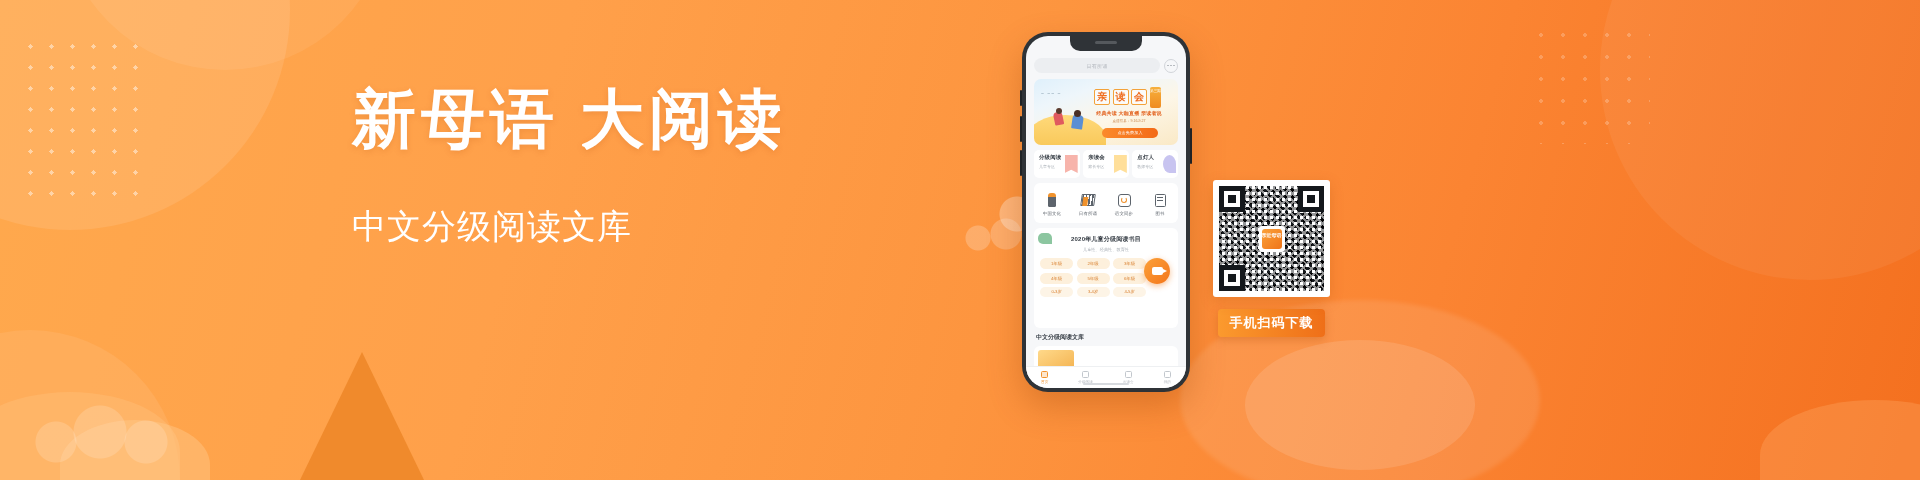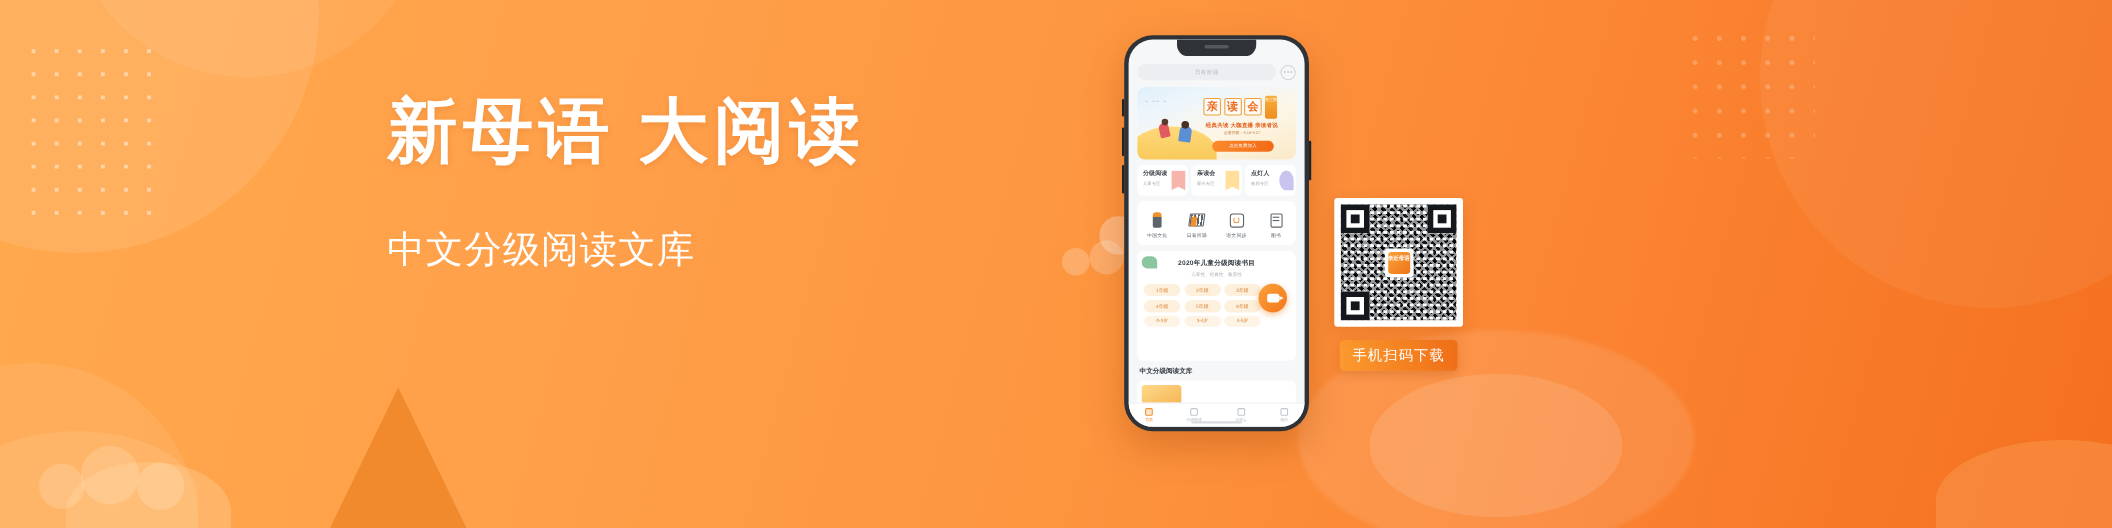--- a/index.html
+++ b/index.html
@@ -312,21 +312,21 @@
   }
   .qr-logo b {
     width:20px; height:20px; border-radius:3px;
     background:linear-gradient(135deg,#fba13a,#ef7519);
     color:#fff; font-size:5px; line-height:6px; text-align:center; padding-top:4px;
     font-family:"Liberation Serif","DejaVu Serif",serif; font-weight:700;
   }
   .dl-btn {
     margin-top:12px; width:107px; height:28px; margin-left:5px;
     background:linear-gradient(90deg,#fb9a2e,#ef6f18);
-    border-radius:4px; color:#fff; font-size:13px; font-weight:400;
+    border-radius:4px; color:#fff; font-size:13px; font-weight:700;
     display:flex; align-items:center; justify-content:center; letter-spacing:1px;
     box-shadow:0 3px 10px rgba(170,70,0,.28); cursor:pointer;
   }
 </style>
 </head>
 <body>
 
 <div class="banner">
 
   <div class="deco circle-tl"></div>

